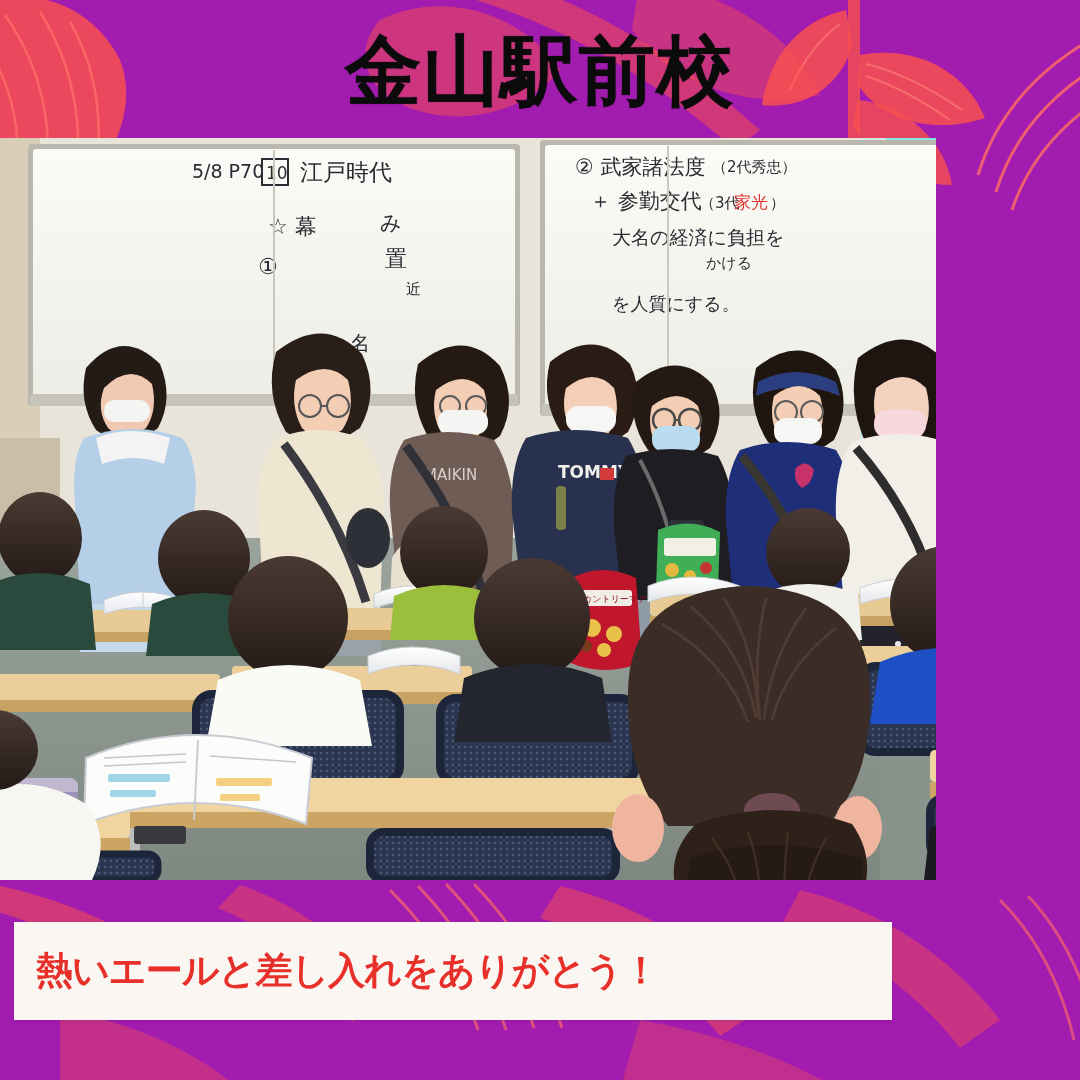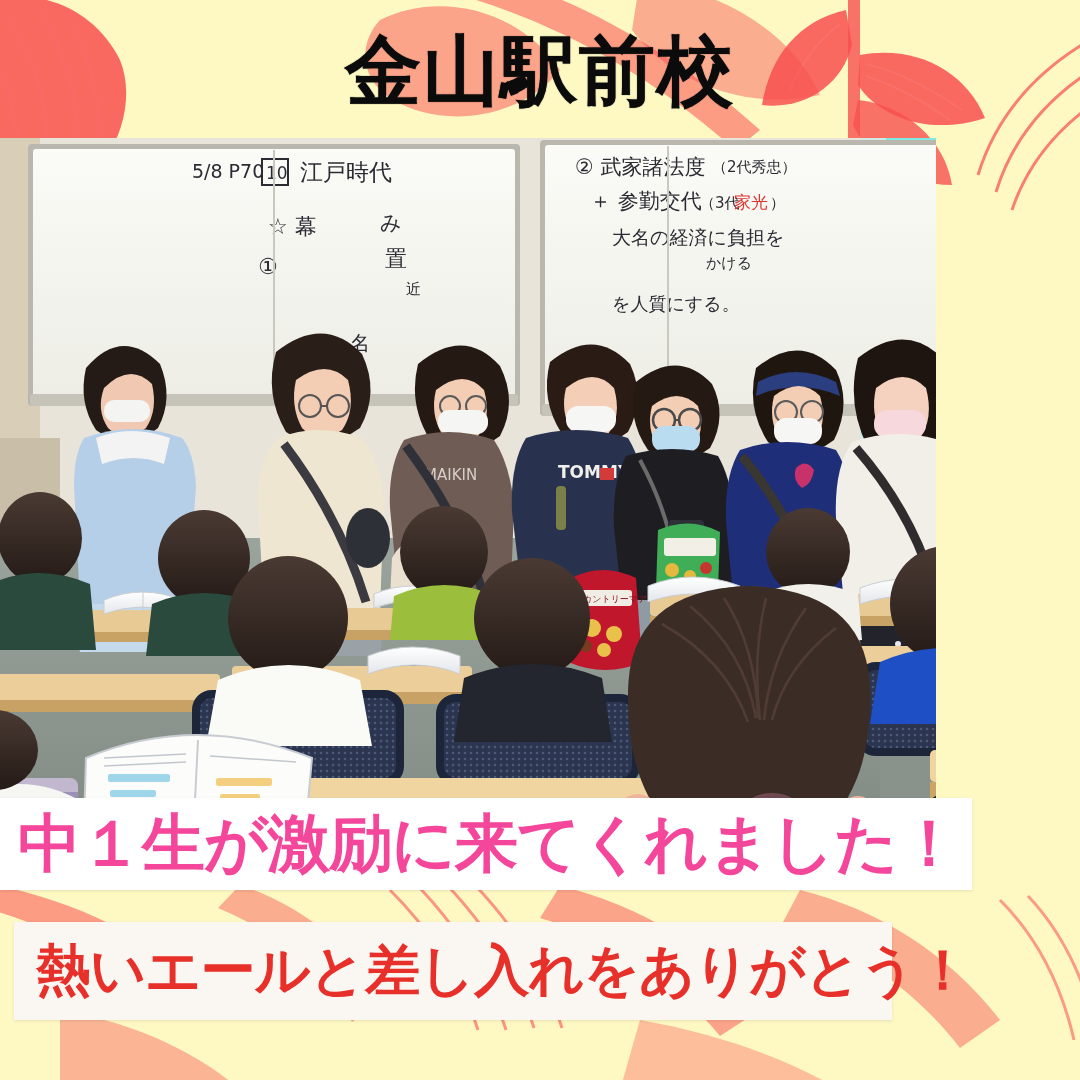--- a/index.html
+++ b/index.html
@@ -4,21 +4,21 @@
 <style>
   * { margin:0; padding:0; box-sizing:border-box; }
   html, body {
     width:1080px; height:1080px;
     font-family:"Liberation Sans", sans-serif;
     overflow:hidden;
   }
   #poster {
     position:relative;
     width:1080px; height:1080px;
-    background:#fef9c3;
+    background:#a21caf;
     overflow:hidden;
     text-align:center;
   }
   
   #leaf-bg {
     position:absolute; inset:0;
     z-index:0;
     pointer-events:none;
   }
   
@@ -71,21 +71,21 @@
     transform:translateY(-1px);
   }
   #banner-2 {
     left:14px; top:922px; width:878px; height:98px;
     background:#FAF7F3;
     padding-left:22px;
   }
   #banner-2 .cap {
     font-family:"DejaVu Sans", sans-serif;
     font-weight:700;
-    font-size:55px;
+    font-size:37px;
     line-height:1;
     color:#E8302A;
     letter-spacing:-1px;
     white-space:nowrap;
     transform:translateY(-1px);
   }
   
 </style>
 </head>
 <body>
@@ -520,21 +520,18 @@
 
       <g>
         <path d="M930 690 q80 -34 156 16 l0 36 l-162 0Z" fill="#1B1B1F"></path>
         <path d="M960 716 q50 -18 84 6 l0 20 l-88 0Z" fill="#F3F2EE"></path>
       </g>
 
       <rect x="0" y="0" width="1080" height="742" fill="none"></rect>
     </svg>
   </div>
 
-  <div class="banner" id="banner-1">
-    <span class="cap">中１生が激励に来てくれました！</span>
-  </div>
 
   <div class="banner" id="banner-2">
     <span class="cap">熱いエールと差し入れをありがとう！</span>
   </div>
 
 </div>
 
 </body></html>

